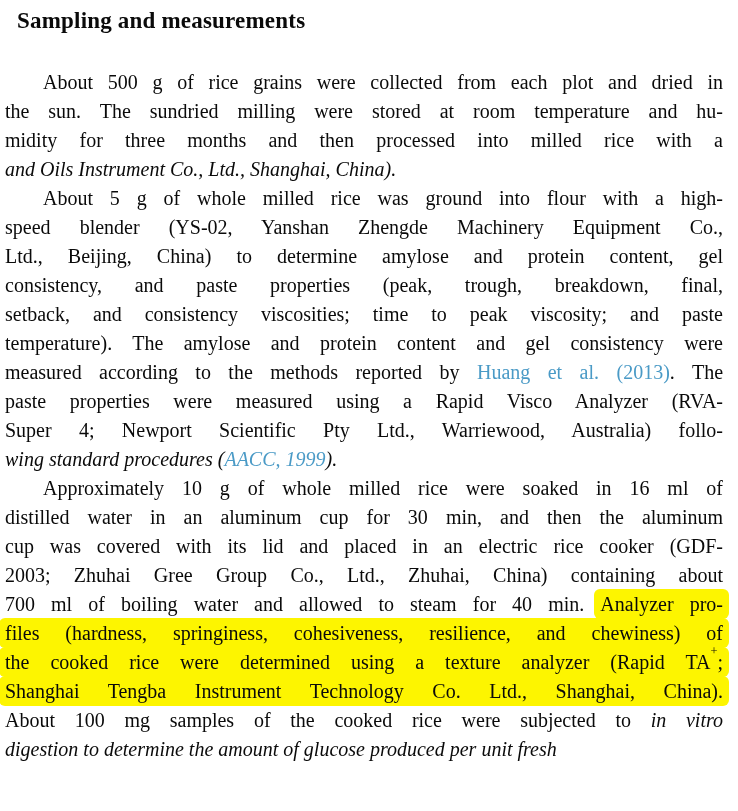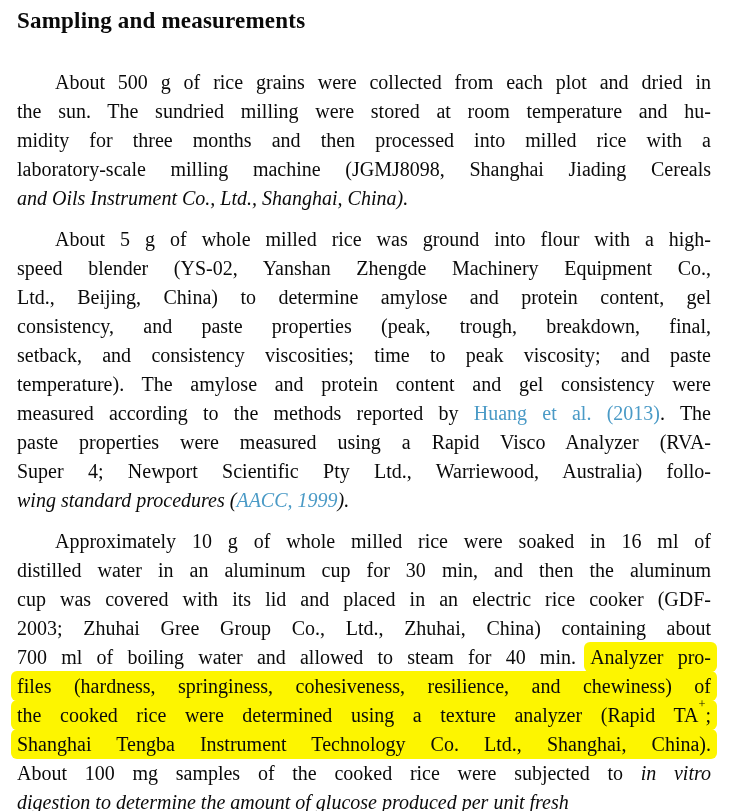--- a/index.html
+++ b/index.html
@@ -23,21 +23,21 @@
     height: 810px;
     padding: 8px 15px 0 5px;
   }
   .heading {
     font-size: 23px;
     line-height: 26px;
     font-weight: bold;
     margin: 0 0 34px 12px;
     letter-spacing: 0.2px;
   }
-  .paragraph { margin: 12px; }
+  .paragraph { margin: 0; }
   .line {
     font-size: 20px;
     line-height: 29px;
     height: 29px;
     text-align: justify;
     text-align-last: justify;
     white-space: normal;
   }
   .line.last { text-align-last: left; font-style: italic; }
   .line.indent { text-indent: 38px; }
@@ -65,21 +65,20 @@
 </head>
 <body>
 
 <div class="page">
   <h1 class="heading">Sampling and measurements</h1>
   <div>
       <div class="paragraph">
         <div class="line indent"><span>About 500 g of rice grains were collected from each plot and dried in</span></div>
         <div class="line"><span>the sun. The sundried milling were stored at room temperature and hu-</span></div>
         <div class="line"><span>midity for three months and then processed into milled rice with a</span></div>
-        <div class="line"><span>laboratory-scale milling machine (JGMJ8098, Shanghai Jiading Cereals</span></div>
         <div class="line last"><span>and Oils Instrument Co., Ltd., Shanghai, China).</span></div>
       </div>
       <div class="paragraph">
         <div class="line indent"><span>About 5 g of whole milled rice was ground into flour with a high-</span></div>
         <div class="line"><span>speed blender (YS-02, Yanshan Zhengde Machinery Equipment Co.,</span></div>
         <div class="line"><span>Ltd., Beijing, China) to determine amylose and protein content, gel</span></div>
         <div class="line"><span>consistency, and paste properties (peak, trough, breakdown, final,</span></div>
         <div class="line"><span>setback, and consistency viscosities; time to peak viscosity; and paste</span></div>
         <div class="line"><span>temperature). The amylose and protein content and gel consistency were</span></div>
         <div class="line"><span>measured according to the methods reported by </span><a href="#" class="cite-link">Huang et al. (2013)</a><span>. The</span></div>

